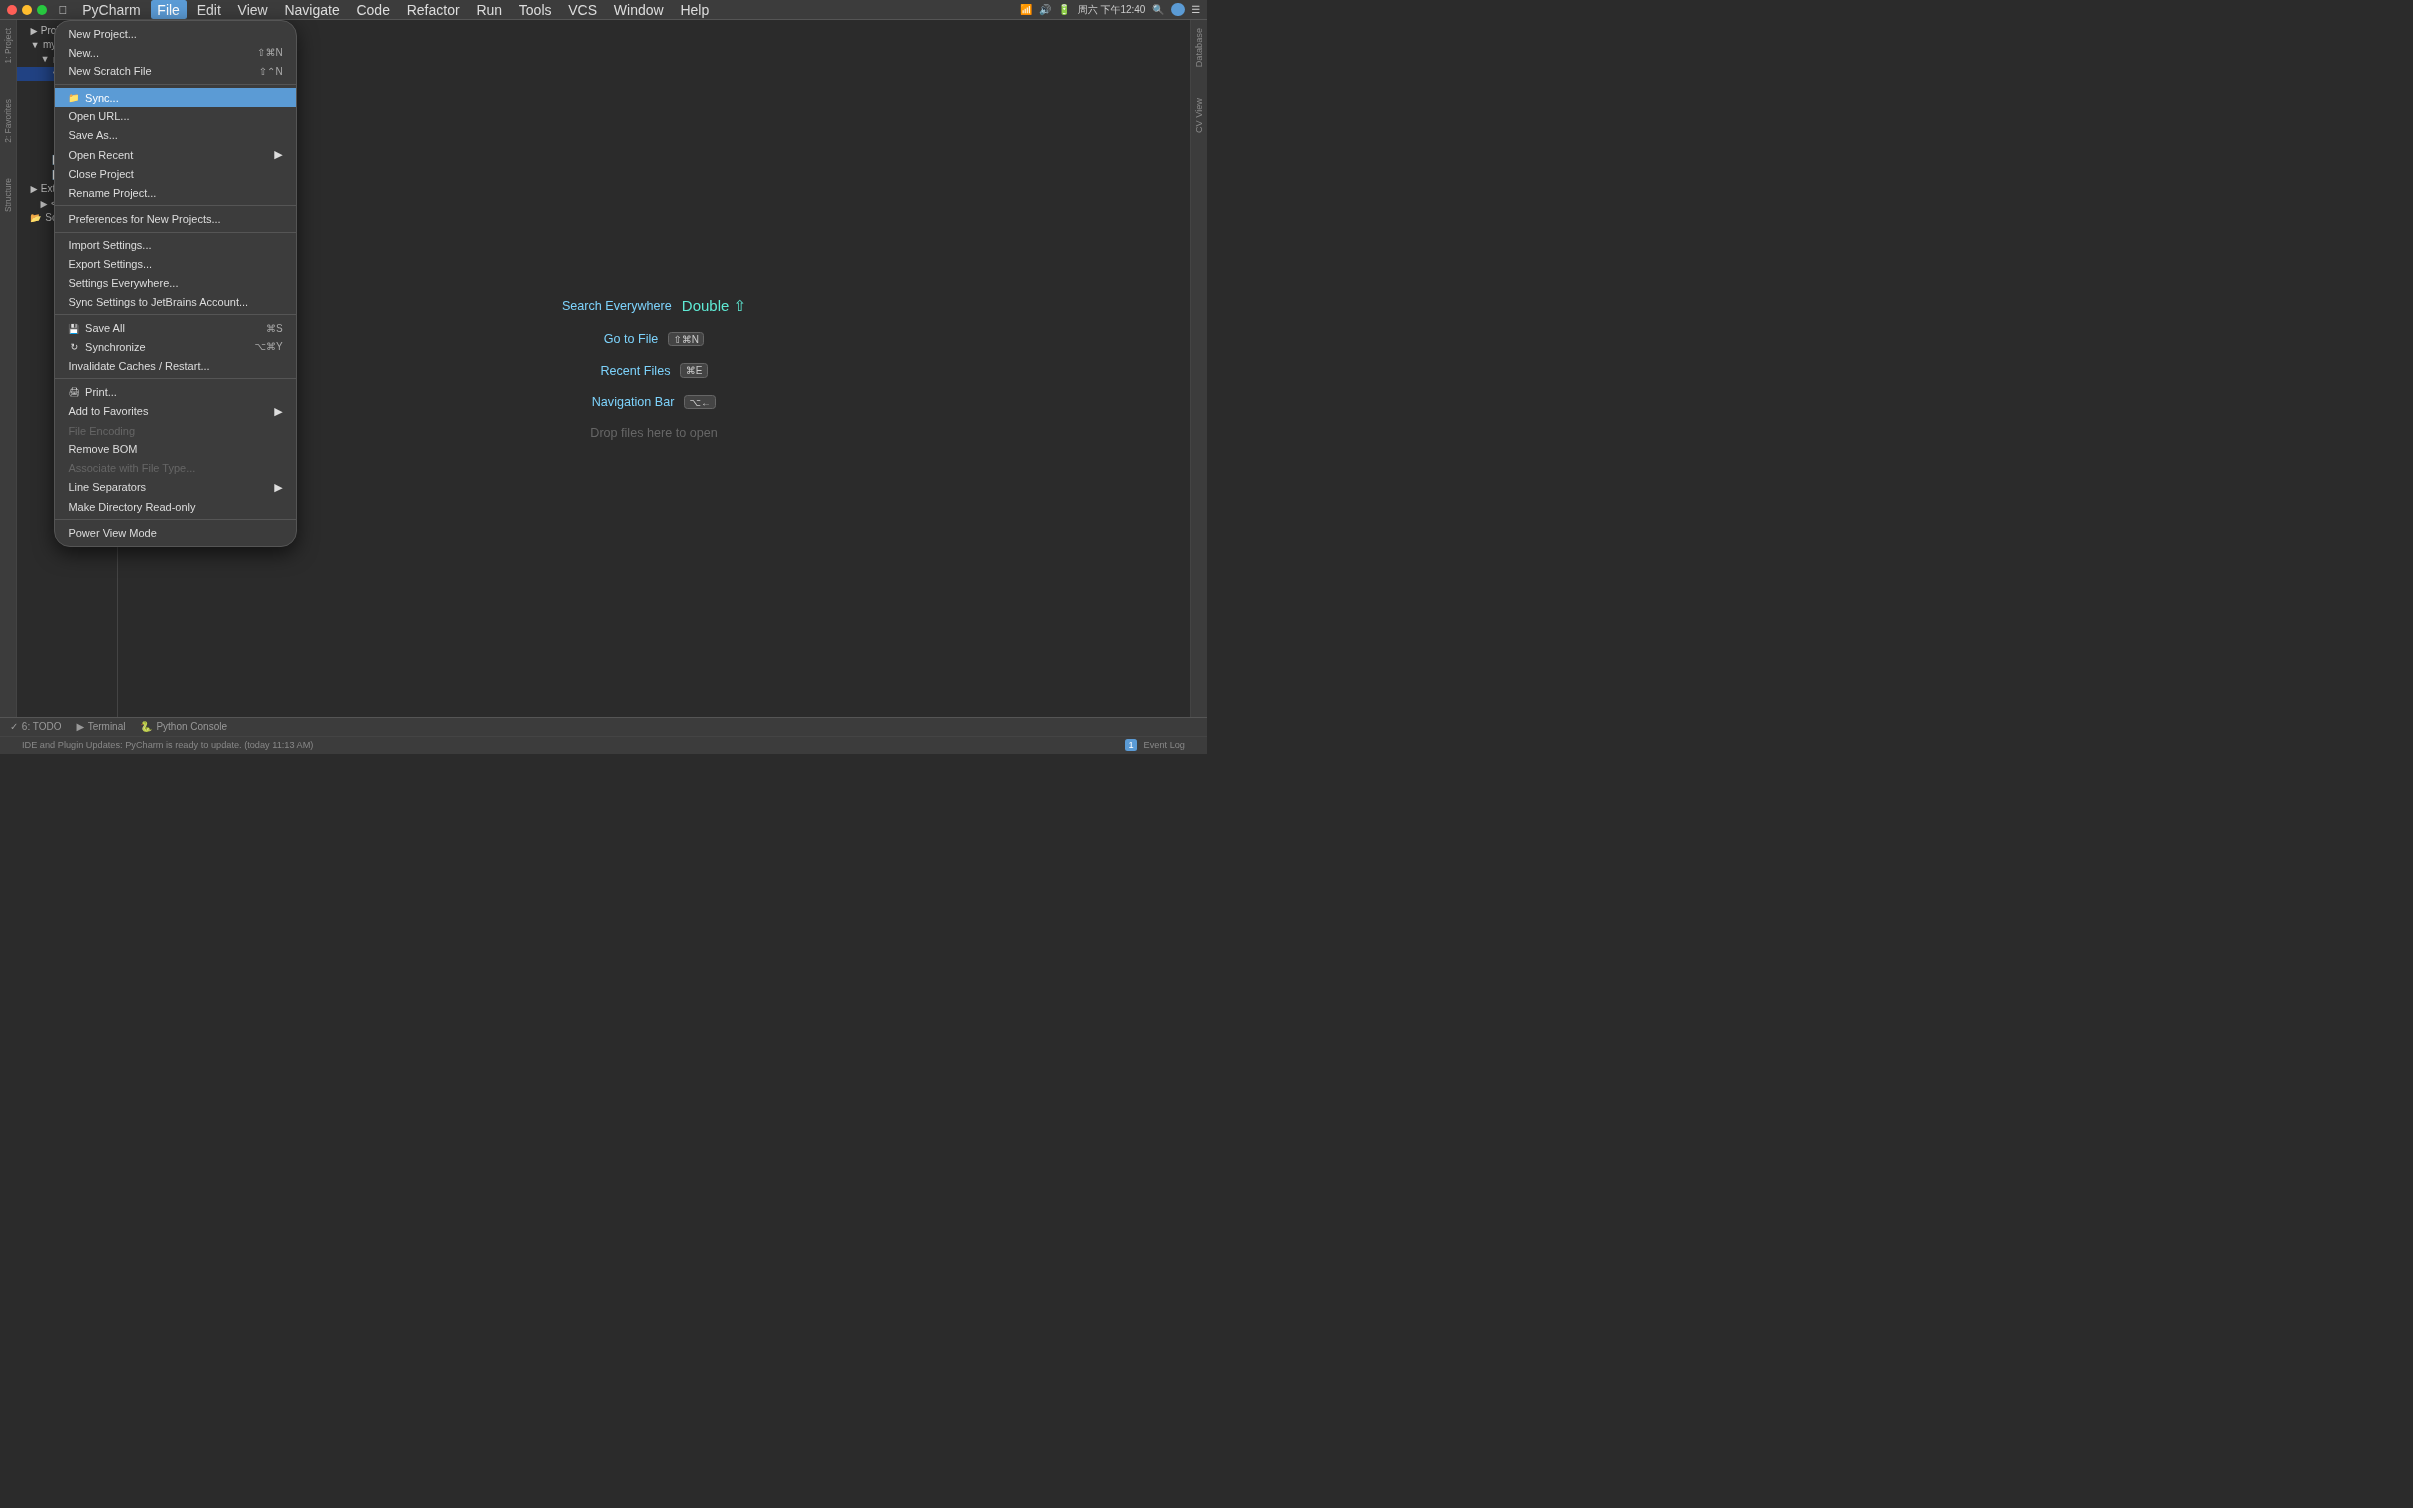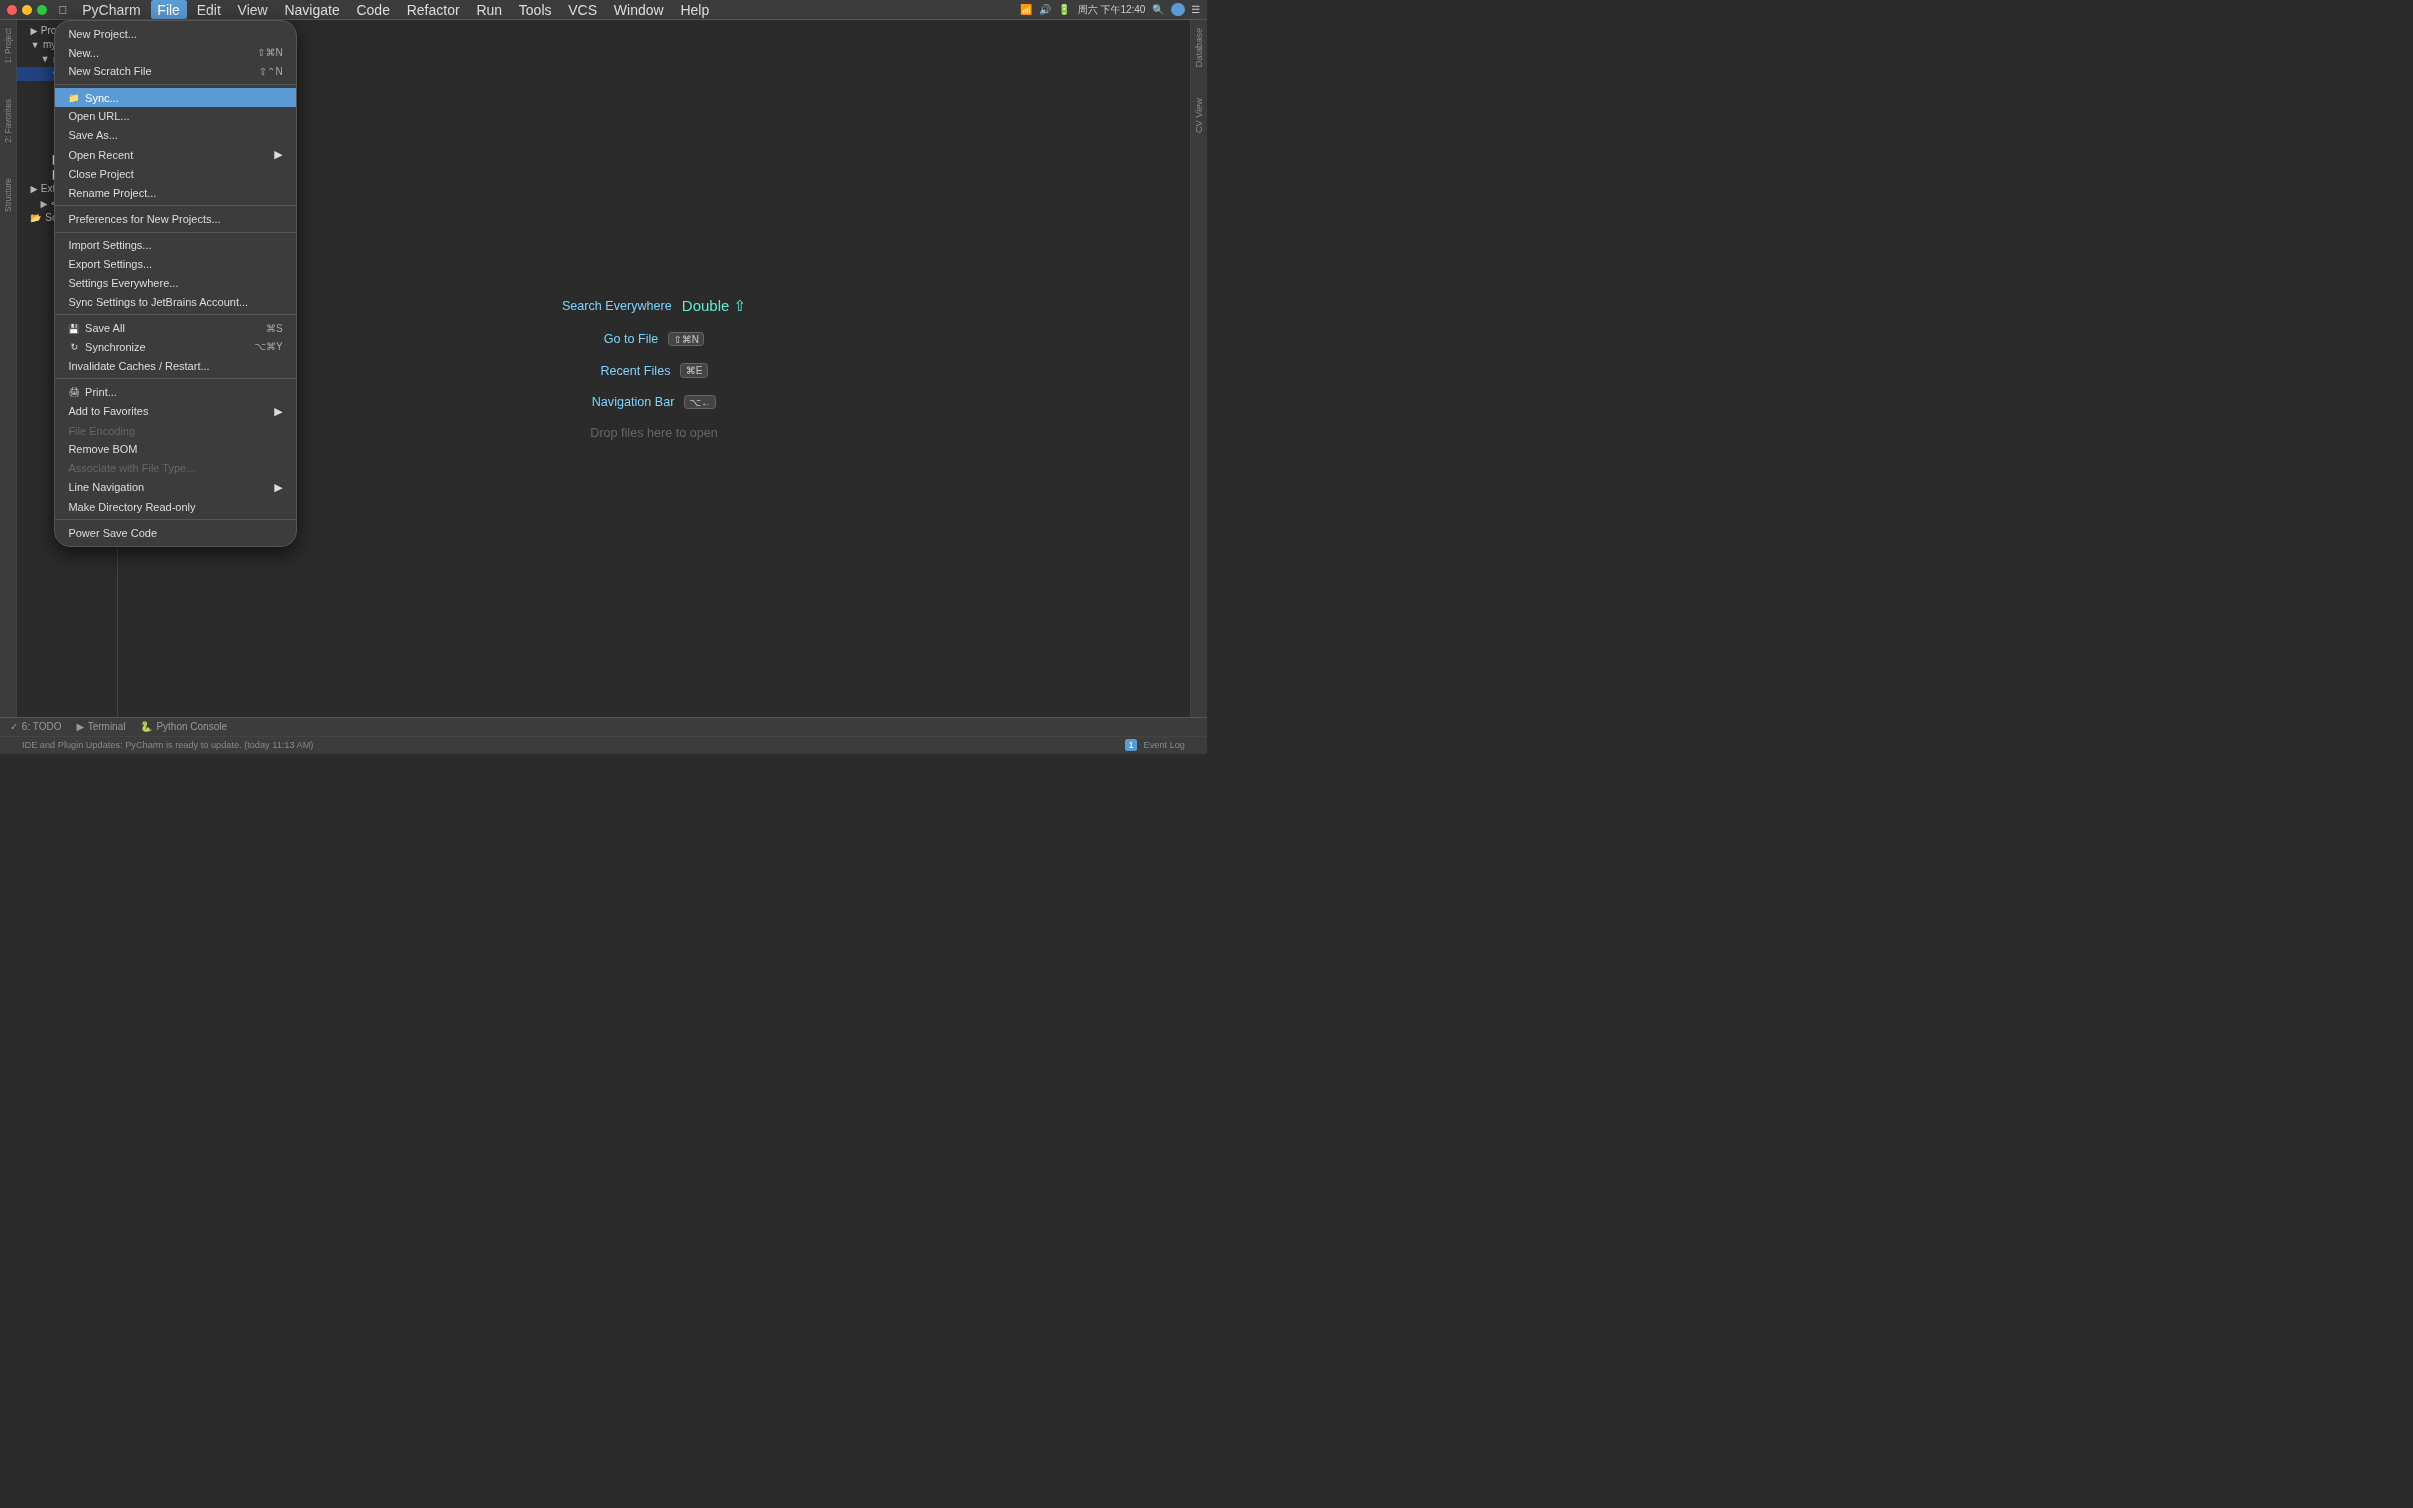--- a/index.html
+++ b/index.html
@@ -519,31 +519,31 @@
     <div class="menu-item disabled">
       <span>File Encoding</span>
     </div>
     <div class="menu-item">
       <span>Remove BOM</span>
     </div>
     <div class="menu-item disabled">
       <span>Associate with File Type...</span>
     </div>
     <div class="menu-item">
-      <span>Line Navigation</span>
+      <span>Line Separators</span>
       <span class="arrow">▶</span>
     </div>
     <div class="menu-item">
       <span>Make Directory Read-only</span>
     </div>
 
     <div class="menu-separator"></div>
 
     <div class="menu-item">
-      <span>Power Save Code</span>
+      <span>Power View Mode</span>
     </div>
 
   </div>
 </div>
 
 <div class="bottom-tabs">
   <div class="bottom-tab">
     <span>✓</span>
     <span>6: TODO</span>
   </div>

